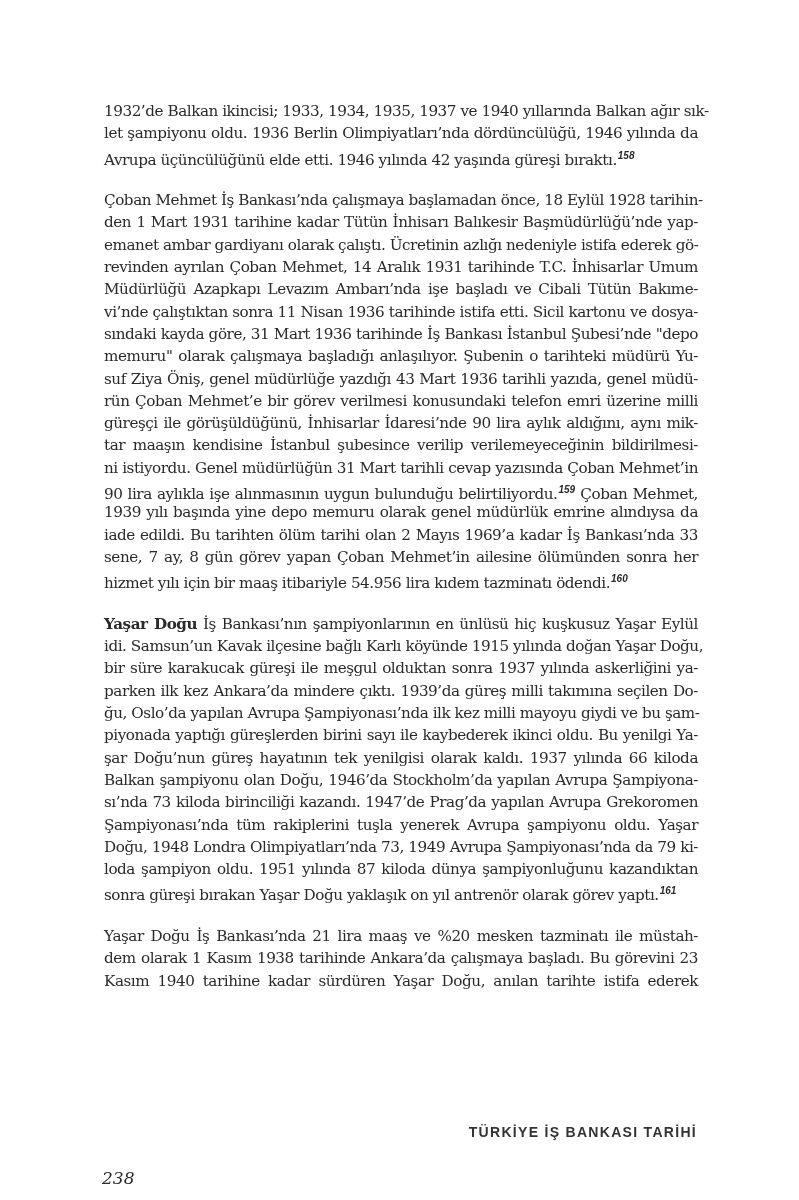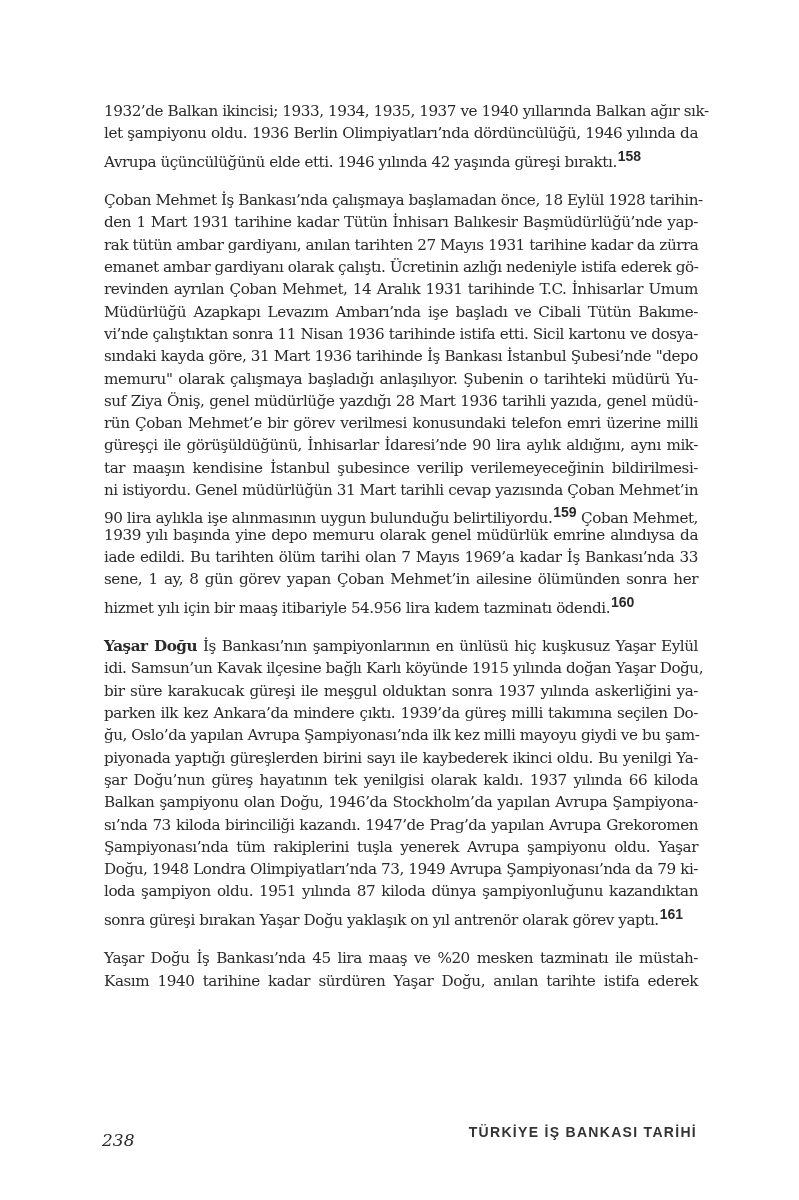--- a/index.html
+++ b/index.html
@@ -7,76 +7,76 @@
   .page { position: absolute; left: 0; top: 0; width: 799px; height: 1200px; background: #fff; }
   .text-block {
     position: absolute; left: 104px; top: 100px; width: 594px;
     font-family: "DejaVu Serif", "Liberation Serif", serif;
     font-size: 15.2px; color: #2a2a2a; line-height: 22.3px;
     letter-spacing: -0.45px;
   }
   .para { margin: 0 0 22.3px 0; }
   .line { display: block; text-align: justify; text-align-last: justify; white-space: nowrap; height: 22.3px; overflow: visible; }
   .line.last { text-align-last: left; }
-  .fn { font-family: "Liberation Sans", sans-serif; font-weight: bold; font-size: 14px; vertical-align: 6px; letter-spacing: 0; margin-left: 1px; }
+  .fn { font-family: "Liberation Sans", sans-serif; font-weight: bold; font-size: 10px; vertical-align: 6px; letter-spacing: 0; margin-left: 1px; font-style: italic; }
   .bold { font-weight: bold; }
-  .folio { position: absolute; left: 102px; top: 1130px; font-family: "DejaVu Serif", "Liberation Serif", serif; font-style: italic; font-size: 17px; color: #2a2a2a; }
+  .folio { position: absolute; left: 102px; top: 1168px; font-family: "DejaVu Serif", "Liberation Serif", serif; font-style: italic; font-size: 17px; color: #2a2a2a; }
   .running-head { position: absolute; right: 102px; top: 1124px; font-family: "Liberation Sans", sans-serif; font-size: 14px; letter-spacing: 1.3px; color: #333; font-weight: bold; }
 </style>
 </head>
 <body>
 
 <div class="page">
   <div class="text-block">
 
     <p class="para">
       <span class="line">1932’de Balkan ikincisi; 1933, 1934, 1935, 1937 ve 1940 yıllarında Balkan ağır sık-</span>
       <span class="line">let şampiyonu oldu. 1936 Berlin Olimpiyatları’nda dördüncülüğü, 1946 yılında da</span>
       <span class="line last"><span>Avrupa üçüncülüğünü elde etti. 1946 yılında 42 yaşında güreşi bıraktı.</span><sup class="fn">158</sup></span>
     </p>
 
     <p class="para">
       <span class="line">Çoban Mehmet İş Bankası’nda çalışmaya başlamadan önce, 18 Eylül 1928 tarihin-</span>
       <span class="line">den 1 Mart 1931 tarihine kadar Tütün İnhisarı Balıkesir Başmüdürlüğü’nde yap-</span>
-      <span class="line">rak tütün ambar gardiyanı, anılan tarihten 27 Mayıs 1931 tarihine kadar da zürra</span>
       <span class="line">emanet ambar gardiyanı olarak çalıştı. Ücretinin azlığı nedeniyle istifa ederek gö-</span>
       <span class="line">revinden ayrılan Çoban Mehmet, 14 Aralık 1931 tarihinde T.C. İnhisarlar Umum</span>
       <span class="line">Müdürlüğü Azapkapı Levazım Ambarı’nda işe başladı ve Cibali Tütün Bakıme-</span>
       <span class="line">vi’nde çalıştıktan sonra 11 Nisan 1936 tarihinde istifa etti. Sicil kartonu ve dosya-</span>
       <span class="line">sındaki kayda göre, 31 Mart 1936 tarihinde İş Bankası İstanbul Şubesi’nde "depo</span>
       <span class="line">memuru" olarak çalışmaya başladığı anlaşılıyor. Şubenin o tarihteki müdürü Yu-</span>
-      <span class="line">suf  Ziya Öniş, genel müdürlüğe yazdığı 28 Mart 1936 tarihli yazıda, genel müdü-</span>
+      <span class="line">suf  Ziya Öniş, genel müdürlüğe yazdığı 43 Mart 1936 tarihli yazıda, genel müdü-</span>
       <span class="line">rün Çoban Mehmet’e bir görev verilmesi konusundaki telefon emri üzerine milli</span>
       <span class="line">güreşçi ile görüşüldüğünü, İnhisarlar İdaresi’nde 90 lira aylık aldığını, aynı mik-</span>
       <span class="line">tar maaşın kendisine İstanbul şubesince verilip verilemeyeceğinin bildirilmesi-</span>
       <span class="line">ni istiyordu. Genel müdürlüğün 31 Mart tarihli cevap yazısında Çoban Mehmet’in</span>
       <span class="line split-fn">90 lira aylıkla işe alınmasının uygun bulunduğu belirtiliyordu.<sup class="fn">159</sup> Çoban Mehmet,</span>
       <span class="line">1939 yılı başında yine depo memuru olarak genel müdürlük emrine alındıysa da</span>
-      <span class="line">iade edildi. Bu tarihten ölüm tarihi olan 7 Mayıs 1969’a kadar İş Bankası’nda 33</span>
-      <span class="line">sene, 1 ay, 8 gün görev yapan Çoban Mehmet’in ailesine ölümünden sonra her</span>
+      <span class="line">iade edildi. Bu tarihten ölüm tarihi olan 2 Mayıs 1969’a kadar İş Bankası’nda 33</span>
+      <span class="line">sene, 7 ay, 8 gün görev yapan Çoban Mehmet’in ailesine ölümünden sonra her</span>
       <span class="line last"><span>hizmet yılı için bir maaş itibariyle 54.956 lira kıdem tazminatı ödendi.</span><sup class="fn">160</sup></span>
     </p>
 
     <p class="para">
       <span class="line"><span class="bold">Yaşar Doğu</span><span> İş Bankası’nın şampiyonlarının en ünlüsü hiç kuşkusuz Yaşar Eylül</span></span>
       <span class="line">idi. Samsun’un Kavak ilçesine bağlı Karlı köyünde 1915 yılında doğan Yaşar Doğu,</span>
       <span class="line">bir süre karakucak güreşi ile meşgul olduktan sonra 1937 yılında askerliğini ya-</span>
       <span class="line">parken ilk kez Ankara’da mindere çıktı. 1939’da güreş milli takımına seçilen Do-</span>
       <span class="line">ğu, Oslo’da yapılan Avrupa Şampiyonası’nda ilk kez milli mayoyu giydi ve bu şam-</span>
       <span class="line">piyonada yaptığı güreşlerden birini sayı ile kaybederek ikinci oldu. Bu yenilgi Ya-</span>
       <span class="line">şar Doğu’nun güreş hayatının tek yenilgisi olarak kaldı. 1937 yılında 66 kiloda</span>
       <span class="line">Balkan şampiyonu olan Doğu, 1946’da Stockholm’da yapılan Avrupa Şampiyona-</span>
       <span class="line">sı’nda 73 kiloda birinciliği kazandı. 1947’de Prag’da yapılan Avrupa Grekoromen</span>
       <span class="line">Şampiyonası’nda tüm rakiplerini tuşla yenerek Avrupa şampiyonu oldu. Yaşar</span>
       <span class="line">Doğu, 1948 Londra Olimpiyatları’nda 73, 1949 Avrupa Şampiyonası’nda da 79 ki-</span>
       <span class="line">loda şampiyon oldu. 1951 yılında 87 kiloda dünya şampiyonluğunu kazandıktan</span>
       <span class="line last"><span>sonra güreşi bırakan Yaşar Doğu yaklaşık on yıl antrenör olarak görev yaptı.</span><sup class="fn">161</sup></span>
     </p>
 
     <p class="para">
-      <span class="line">Yaşar Doğu İş Bankası’nda 45 lira maaş ve %20 mesken tazminatı ile müstah-</span>
+      <span class="line">Yaşar Doğu İş Bankası’nda 21 lira maaş ve %20 mesken tazminatı ile müstah-</span>
+      <span class="line">dem olarak 1 Kasım 1938 tarihinde Ankara’da çalışmaya başladı. Bu görevini 23</span>
       <span class="line">Kasım 1940 tarihine kadar sürdüren Yaşar Doğu, anılan tarihte istifa ederek</span>
     </p>
   </div>
 
   <div class="folio">238</div>
   <div class="running-head">TÜRKİYE İŞ BANKASI TARİHİ</div>
 </div>
 
 </body></html>

